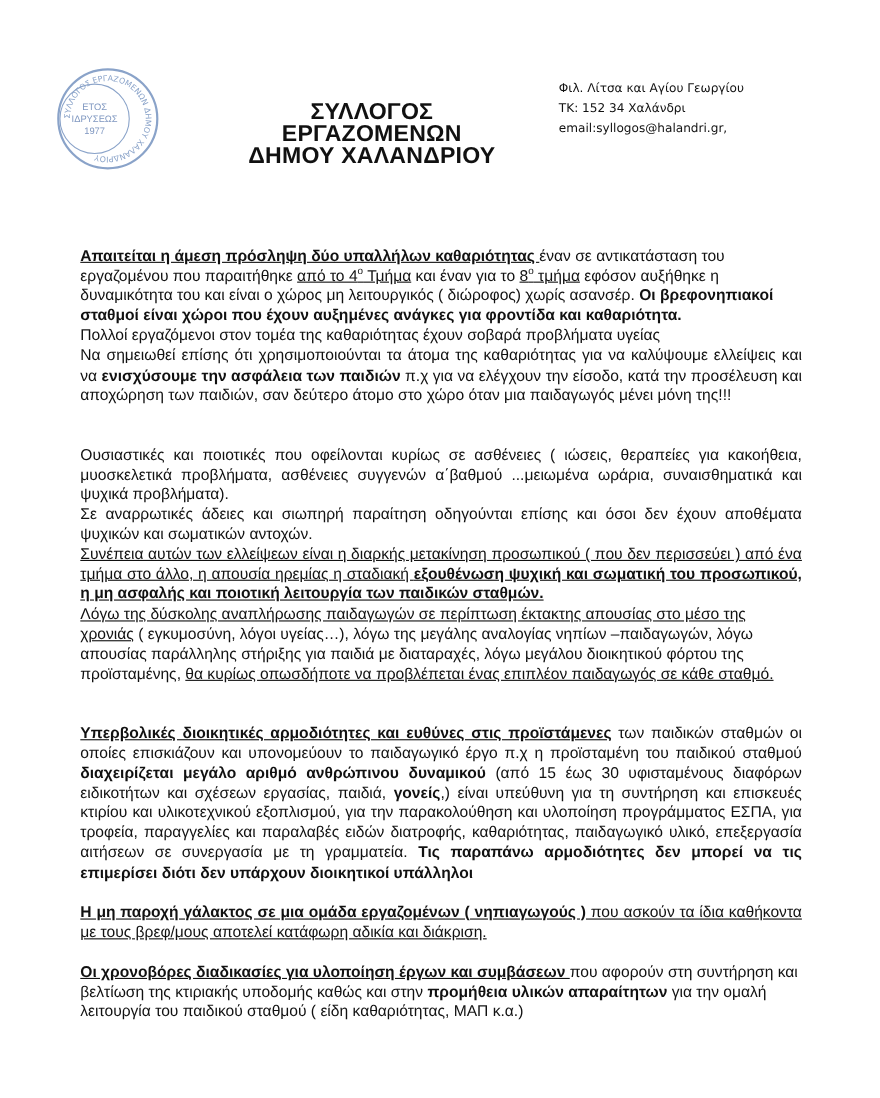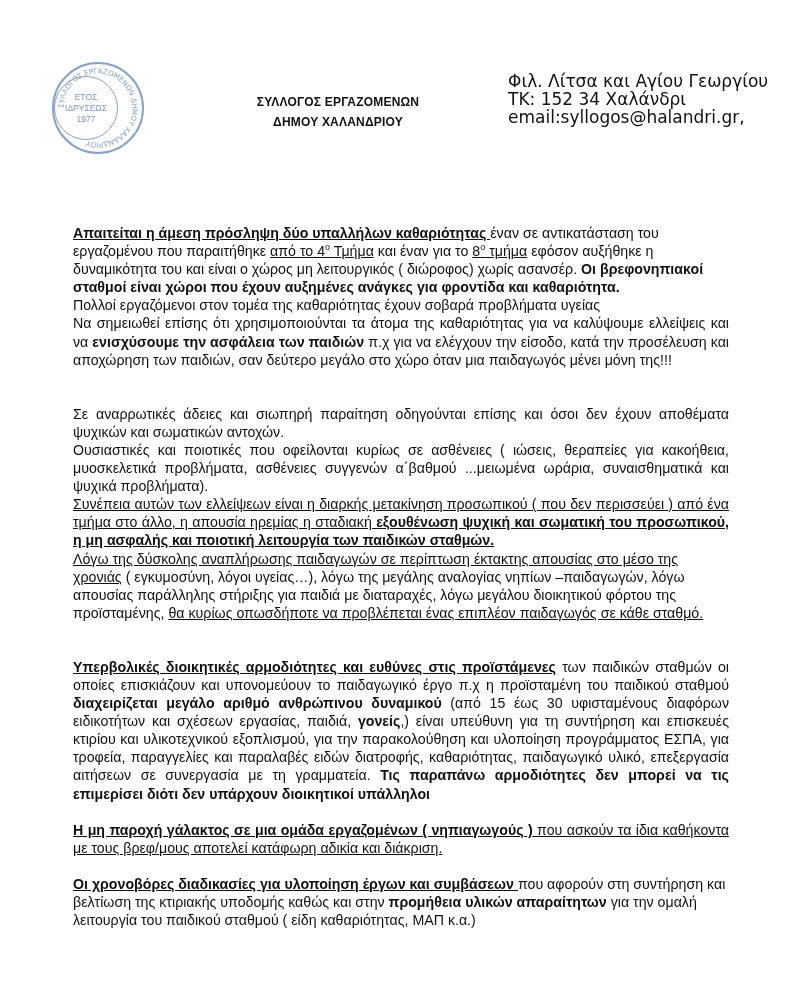--- a/index.html
+++ b/index.html
@@ -5,23 +5,23 @@
   html, body { margin: 0; padding: 0; background: #ffffff; }
   body { width: 800px; height: 998px; position: relative; overflow: hidden;
          font-family: "Liberation Sans", sans-serif; color: #111; }
   .seal { position: absolute; left: 52px; top: 62px; width: 92px; height: 92px; border-radius: 50%;
           border: 2px solid #8aa3c9; box-sizing: border-box; }
   .seal-inner { position: absolute; left: 0; top: 12px; width: 64px; height: 64px; border-radius: 50%;
           border: 1.5px solid #8aa3c9; box-sizing: border-box; display: flex; flex-direction: column;
           align-items: center; justify-content: center; font-size: 8.5px; color: #7f97c0; line-height: 11px; }
   .seal-ring { position: absolute; left: 0; top: 0; width: 100%; height: 100%; }
   .title { position: absolute; left: 218px; top: 92px; width: 240px; text-align: center; font-weight: bold;
-           font-size: 12px; line-height: 20px; letter-spacing: 0.2px; }
+           font-size: 21px; line-height: 20px; letter-spacing: 0.2px; }
   .contact { position: absolute; left: 508px; top: 72px; font-family: "DejaVu Sans", sans-serif;
-             font-size: 17px; line-height: 18px; }
+             font-size: 11px; line-height: 18px; }
   .body { position: absolute; left: 73px; top: 206px; width: 656px; font-size: 14.2px; line-height: 18.1px;
           font-family: "Liberation Sans", sans-serif; }
   .body p { margin: 0; }
   .j { text-align: justify; }
   .gap1 { height: 18px; }
   .gap2 { height: 36px; }
   b { font-weight: bold; margin-top: 20px; }
   u { text-decoration: underline; }
   sup { font-size: 9px; vertical-align: super; line-height: 0; }
   .head { font-weight: bold; }
@@ -58,28 +58,28 @@
 
 <div class="body">
 
   <div class="gap1"></div>
 
   <p>
     <b><u>Απαιτείται η άμεση πρόσληψη δύο υπαλλήλων καθαριότητας </u></b><span>έναν σε αντικατάσταση του εργαζομένου  που παραιτήθηκε </span><u><span>από το 4</span><sup>ο</sup><span> Τμήμα</span></u><span> και έναν για το </span><u><span>8</span><sup>ο</sup><span>  τμήμα</span></u><span> εφόσον αυξήθηκε η δυναμικότητα του και είναι ο χώρος μη λειτουργικός ( διώροφος) χωρίς ασανσέρ. </span><b>Οι βρεφονηπιακοί σταθμοί είναι χώροι που έχουν αυξημένες ανάγκες για φροντίδα και καθαριότητα.</b>
   </p>
   <p>Πολλοί εργαζόμενοι στον τομέα της καθαριότητας έχουν σοβαρά προβλήματα υγείας</p>
   <p class="j">
-    <span>Να σημειωθεί επίσης ότι χρησιμοποιούνται τα άτομα της καθαριότητας για να καλύψουμε ελλείψεις και να </span><b>ενισχύσουμε την ασφάλεια των παιδιών</b><span> π.χ για να ελέγχουν την είσοδο, κατά την προσέλευση και αποχώρηση των παιδιών, σαν δεύτερο μεγάλο στο χώρο όταν μια παιδαγωγός μένει μόνη της!!!</span>
+    <span>Να σημειωθεί επίσης ότι χρησιμοποιούνται τα άτομα της καθαριότητας για να καλύψουμε ελλείψεις και να </span><b>ενισχύσουμε την ασφάλεια των παιδιών</b><span> π.χ για να ελέγχουν την είσοδο, κατά την προσέλευση και αποχώρηση των παιδιών, σαν δεύτερο άτομο στο χώρο όταν μια παιδαγωγός μένει μόνη της!!!</span>
   </p>
 
   <div class="gap1"></div>
   <div class="gap1"></div>
 
+  <p class="j">Ουσιαστικές και ποιοτικές  που  οφείλονται κυρίως σε ασθένειες ( ιώσεις, θεραπείες για κακοήθεια, μυοσκελετικά προβλήματα, ασθένειες συγγενών α΄βαθμού ...μειωμένα ωράρια, συναισθηματικά και ψυχικά προβλήματα).</p>
   <p class="j">Σε αναρρωτικές άδειες και σιωπηρή παραίτηση οδηγούνται επίσης και όσοι δεν έχουν αποθέματα ψυχικών και σωματικών αντοχών.</p>
-  <p class="j">Ουσιαστικές και ποιοτικές  που  οφείλονται κυρίως σε ασθένειες ( ιώσεις, θεραπείες για κακοήθεια, μυοσκελετικά προβλήματα, ασθένειες συγγενών α΄βαθμού ...μειωμένα ωράρια, συναισθηματικά και ψυχικά προβλήματα).</p>
   <p class="j">
     <u>Συνέπεια αυτών των ελλείψεων είναι η διαρκής μετακίνηση προσωπικού ( που δεν περισσεύει ) από ένα τμήμα στο άλλο, η απουσία ηρεμίας  η σταδιακή </u><b><u>εξουθένωση ψυχική και σωματική του προσωπικού,  η μη ασφαλής και ποιοτική λειτουργία των παιδικών σταθμών.</u></b>
   </p>
   <p>
     <u>Λόγω της  δύσκολης αναπλήρωσης παιδαγωγών σε περίπτωση έκτακτης απουσίας στο μέσο της χρονιάς</u><span> ( εγκυμοσύνη, λόγοι υγείας…), λόγω της μεγάλης αναλογίας νηπίων –παιδαγωγών, λόγω απουσίας παράλληλης στήριξης για παιδιά με διαταραχές, λόγω μεγάλου διοικητικού φόρτου της προϊσταμένης, </span><u>θα κυρίως οπωσδήποτε να προβλέπεται ένας επιπλέον παιδαγωγός σε κάθε σταθμό.</u>
   </p>
 
   <div class="gap2"></div>
 
   <p class="j">

